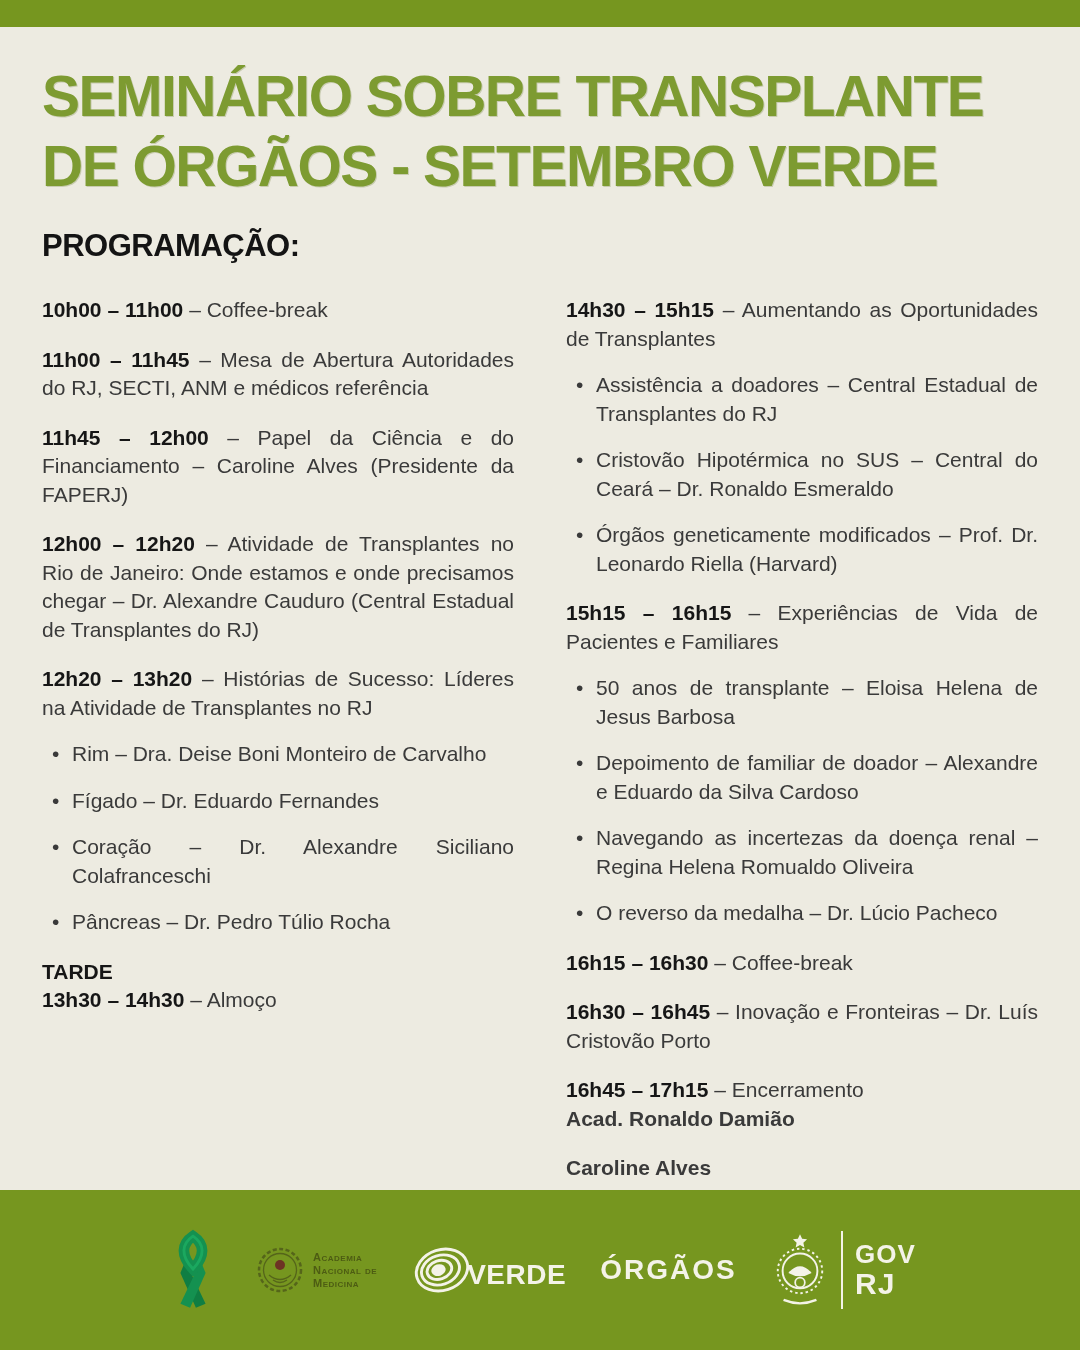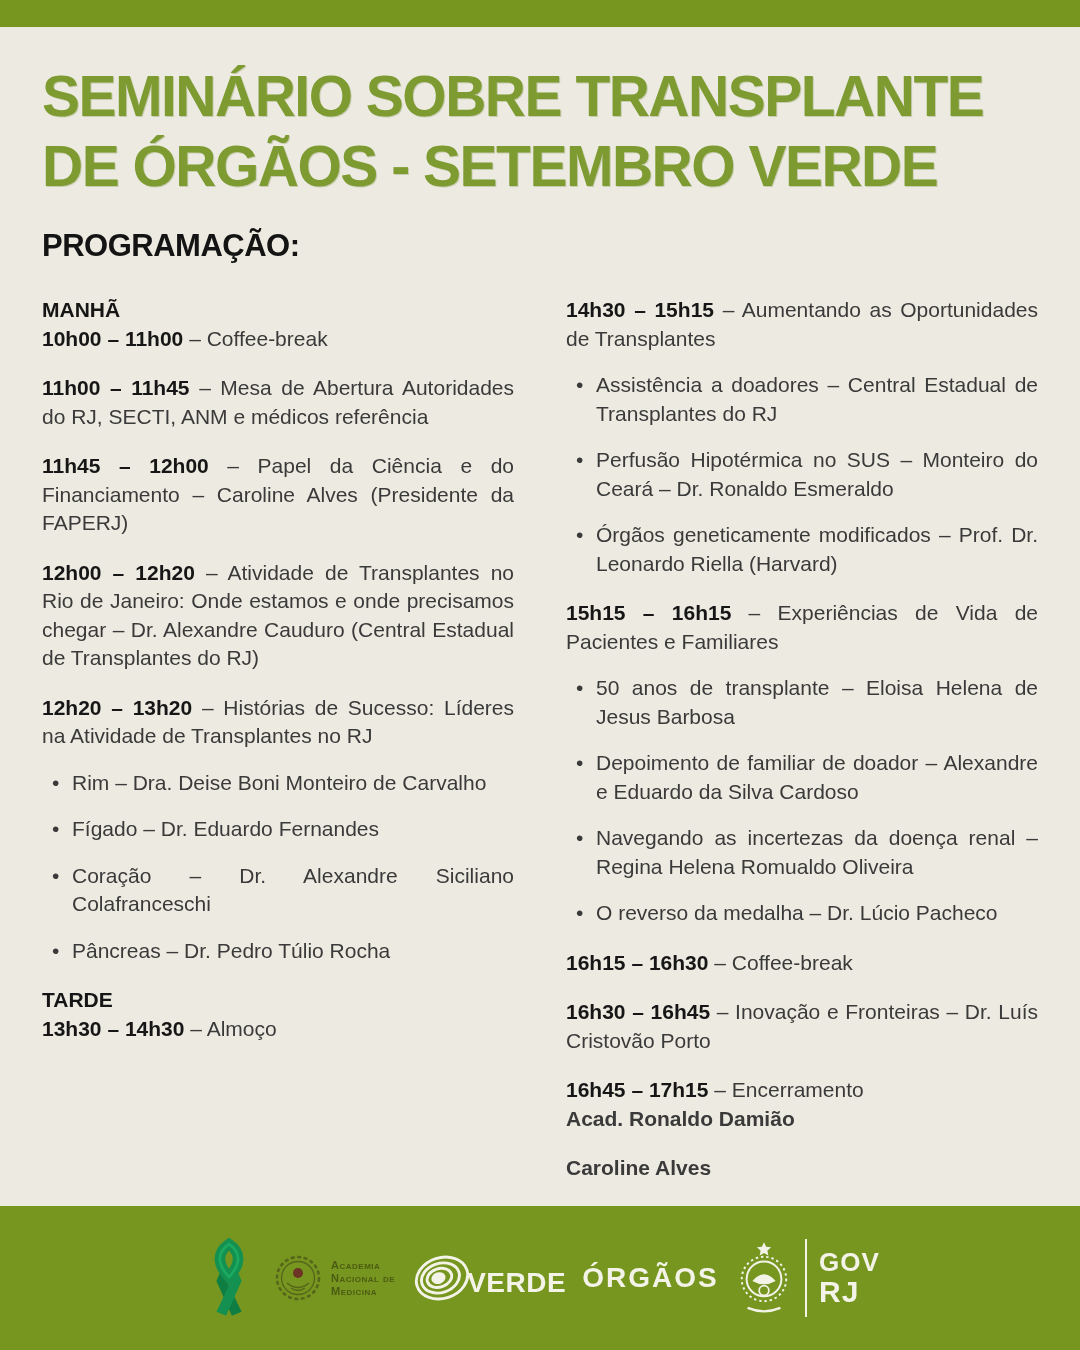--- a/index.html
+++ b/index.html
@@ -68,26 +68,26 @@
     content:"\2022";
     position:absolute;
     left:10px;
     color:#3a3a3a;
   }
   .plain-line { margin:0; text-align:left;font-weight:bold; }
 
   .footer {
     position:absolute;
     left:0; bottom:0;
-    width:100%; height:144px;
+    width:100%; height:160px;
     background:#76961f;
     display:flex;
     align-items:center;
     justify-content:center;
-    gap:16px;
+    gap:34px;
   }
   .logo { display:flex; align-items:center; }
   .anm-text {
     margin-left:9px;
     font-size:11px;
     line-height:13px;
     font-weight:700;
     font-variant:small-caps;
     letter-spacing:.5px;
     color:#4d5c13;
@@ -125,21 +125,20 @@
   <h1 class="poster-title">
     <span>SEMINÁRIO SOBRE TRANSPLANTE</span>
     <span>DE ÓRGÃOS - SETEMBRO VERDE</span>
   </h1>
 
   <h2 class="prog-heading">PROGRAMAÇÃO:</h2>
 
   <div class="columns">
 
     <div class="col">
-      <p class="period-label tight">MANHÃ</p>
       <p>
         <strong class="time">10h00 – 11h00</strong>
         <span>– Coffee-break</span>
       </p>
       <p>
         <strong class="time">11h00 – 11h45</strong>
         <span>– Mesa de Abertura Autoridades do RJ, SECTI, ANM e médicos referência</span>
       </p>
       <p>
         <strong class="time">11h45 – 12h00</strong>
@@ -166,21 +165,21 @@
       </p>
     </div>
 
     <div class="col">
       <p class="tight">
         <strong class="time">14h30 – 15h15</strong>
         <span>– Aumentando as Oportunidades de Transplantes</span>
       </p>
       <ul class="bullets">
         <li>Assistência a doadores – Central Estadual de Transplantes do RJ</li>
-        <li>Perfusão Hipotérmica no SUS – Monteiro do Ceará – Dr. Ronaldo Esmeraldo</li>
+        <li>Cristovão Hipotérmica no SUS – Central do Ceará – Dr. Ronaldo Esmeraldo</li>
         <li>Órgãos geneticamente modificados – Prof. Dr. Leonardo Riella (Harvard)</li>
       </ul>
       <p class="tight">
         <strong class="time">15h15 – 16h15</strong>
         <span>– Experiências de Vida de Pacientes e Familiares</span>
       </p>
       <ul class="bullets">
         <li>50 anos de transplante – Eloisa Helena de Jesus Barbosa</li>
         <li>Depoimento de familiar de doador – Alexandre e Eduardo da Silva Cardoso</li>
         <li>Navegando as incertezas da doença renal – Regina Helena Romualdo Oliveira</li>

